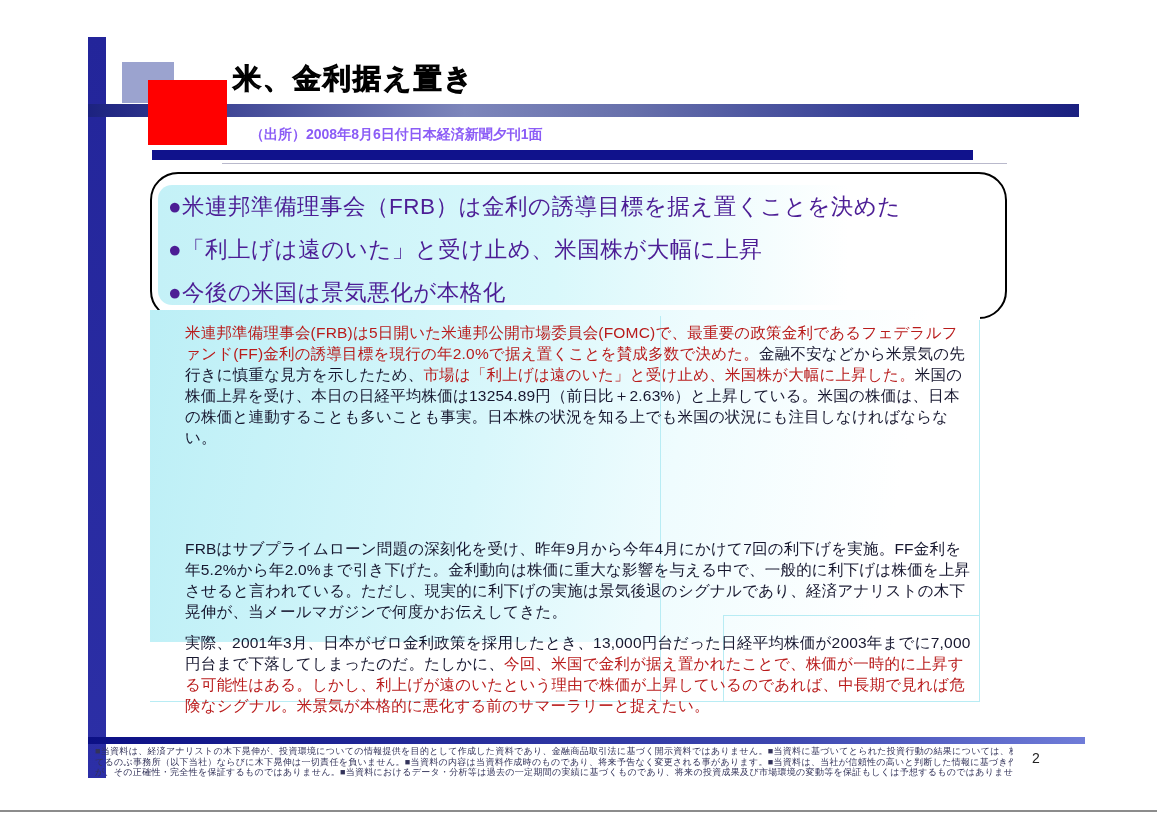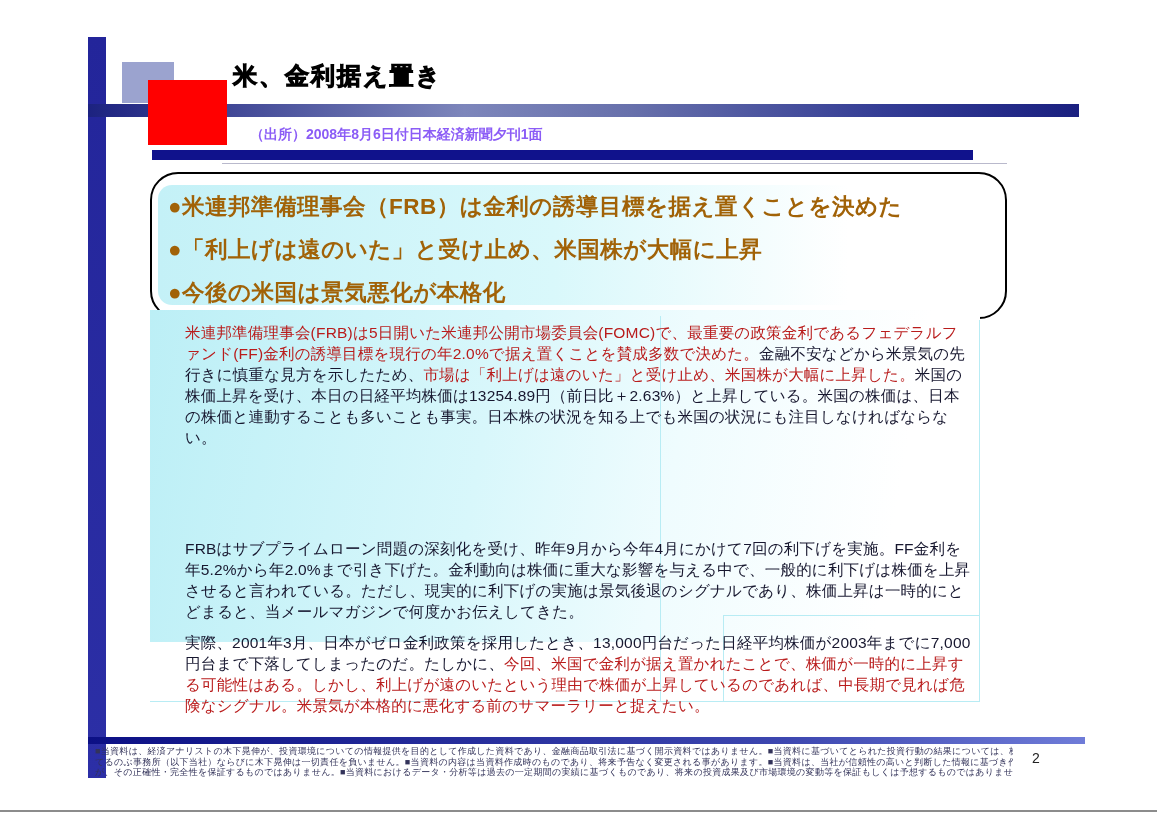--- a/index.html
+++ b/index.html
@@ -5,32 +5,32 @@
   html,body{margin:0;padding:0;background:#fff;}
   .page{position:relative;width:1157px;height:818px;background:#ffffff;overflow:hidden;
         font-family:"Liberation Sans","DejaVu Sans",sans-serif;}
   
   .vbar-left{position:absolute;left:88px;top:37px;width:18px;height:741px;
              background:linear-gradient(180deg,#23259a,#2c2fa6);}
   .sq-lavender{position:absolute;left:122px;top:62px;width:52px;height:41px;background:#9ba3cf;}
   .titlebar{position:absolute;left:88px;top:104px;width:991px;height:13px;
             background:linear-gradient(90deg,#1c2280 0%,#7d86bb 38%,#6770ab 55%,#343d95 80%,#1a2080 100%);}
   .sq-red{position:absolute;left:148px;top:80px;width:79px;height:65px;background:#ff0000;}
-  .page-title{position:absolute;left:233px;top:60px;font-size:24px;font-weight:900;color:#737373;
+  .page-title{position:absolute;left:233px;top:60px;font-size:28px;font-weight:900;color:#737373;
               letter-spacing:2px;-webkit-text-stroke:1px #000;}
   .source-line{position:absolute;left:250px;top:126px;font-size:14px;font-weight:bold;color:#8b5cf6;}
   .bar2{position:absolute;left:152px;top:150px;width:821px;height:10px;background:#10128c;}
   .bar2-underline{position:absolute;left:222px;top:163px;width:785px;height:1px;background:#b9b9cc;}
   
   .summary-box{position:absolute;left:150px;top:172px;width:853px;height:143px;
                border:2.5px solid #000;border-radius:28px;background:#fff;}
   .box-cyan{position:absolute;left:6px;top:11px;width:720px;height:120px;border-radius:14px 0 0 14px;
             background:linear-gradient(90deg,#c4f1f7 0%,#d9f8fb 55%,rgba(255,255,255,0) 96%);}
   .summary-bullets{position:absolute;left:16px;top:17px;width:830px;}
-  .summary-bullet{font-size:22.5px;font-weight:bold;color:#a16207;height:43px;letter-spacing:0.5px;white-space:nowrap;}
+  .summary-bullet{font-size:22.5px;font-weight:normal;color:#4c1d95;height:43px;letter-spacing:0.5px;white-space:nowrap;}
   
   .cyan-panel{position:absolute;left:150px;top:310px;width:830px;height:332px;
               background:linear-gradient(100deg,#bceff6 0%,#d8f7fb 40%,#effcfe 62%,#ffffff 88%);}
   .cyan-line{position:absolute;background:#b8ecf4;}
   .cl-v1{left:660px;top:316px;width:1px;height:386px;}
   .cl-v2{left:979px;top:320px;width:1px;height:382px;}
   .cl-v3{left:723px;top:615px;width:1px;height:87px;}
   .cl-h1{left:150px;top:701px;width:830px;height:1px;}
   .cl-h2{left:723px;top:615px;width:257px;height:1px;}
   
@@ -71,21 +71,21 @@
   </div>
 
   <div class="cyan-panel"></div>
   <div class="cyan-line cl-v1"></div>
   <div class="cyan-line cl-v2"></div>
   <div class="cyan-line cl-v3"></div>
   <div class="cyan-line cl-h1"></div>
   <div class="cyan-line cl-h2"></div>
 
   <div class="para p1"><span class="seg-red">米連邦準備理事会(FRB)は5日開いた米連邦公開市場委員会(FOMC)で、最重要の政策金利であるフェデラルファンド(FF)金利の誘導目標を現行の年2.0%で据え置くことを賛成多数で決めた。</span><span class="seg-dark">金融不安などから米景気の先行きに慎重な見方を示したため、</span><span class="seg-red">市場は「利上げは遠のいた」と受け止め、米国株が大幅に上昇した。</span><span class="seg-dark">米国の株価上昇を受け、本日の日経平均株価は13254.89円（前日比＋2.63%）と上昇している。米国の株価は、日本の株価と連動することも多いことも事実。日本株の状況を知る上でも米国の状況にも注目しなければならない。</span></div>
-  <div class="para p3"><span class="seg-dark">FRBはサブプライムローン問題の深刻化を受け、昨年9月から今年4月にかけて7回の利下げを実施。FF金利を年5.2%から年2.0%まで引き下げた。金利動向は株価に重大な影響を与える中で、一般的に利下げは株価を上昇させると言われている。ただし、現実的に利下げの実施は景気後退のシグナルであり、株価上昇は一時的にとどまると、当メールマガジンで何度かお伝えしてきた。</span></div>
+  <div class="para p3"><span class="seg-dark">FRBはサブプライムローン問題の深刻化を受け、昨年9月から今年4月にかけて7回の利下げを実施。FF金利を年5.2%から年2.0%まで引き下げた。金利動向は株価に重大な影響を与える中で、一般的に利下げは株価を上昇させると言われている。ただし、現実的に利下げの実施は景気後退のシグナルであり、経済アナリストの木下晃伸が、当メールマガジンで何度かお伝えしてきた。</span></div>
   <div class="para p4"><span class="seg-dark">実際、2001年3月、日本がゼロ金利政策を採用したとき、13,000円台だった日経平均株価が2003年までに7,000円台まで下落してしまったのだ。たしかに、</span><span class="seg-red">今回、米国で金利が据え置かれたことで、株価が一時的に上昇する可能性はある。しかし、利上げが遠のいたという理由で株価が上昇しているのであれば、中長期で見れば危険なシグナル。米景気が本格的に悪化する前のサマーラリーと捉えたい。</span></div>
 
   <div class="bottombar"></div>
   <div class="footer-lines" id="footer-lines">
       <div>■当資料は、経済アナリストの木下晃伸が、投資環境についての情報提供を目的として作成した資料であり、金融商品取引法に基づく開示資料ではありません。■当資料に基づいてとられた投資行動の結果については、株式会社きのした</div>
       <div>てるのぶ事務所（以下当社）ならびに木下晃伸は一切責任を負いません。■当資料の内容は当資料作成時のものであり、将来予告なく変更される事があります。■当資料は、当社が信頼性の高いと判断した情報に基づき作成しております</div>
       <div>が、その正確性・完全性を保証するものではありません。■当資料におけるデータ・分析等は過去の一定期間の実績に基づくものであり、将来の投資成果及び市場環境の変動等を保証もしくは予想するものではありません。</div>
     </div>
   <div class="page-number">2</div>
   <div class="bottom-rule"></div>

